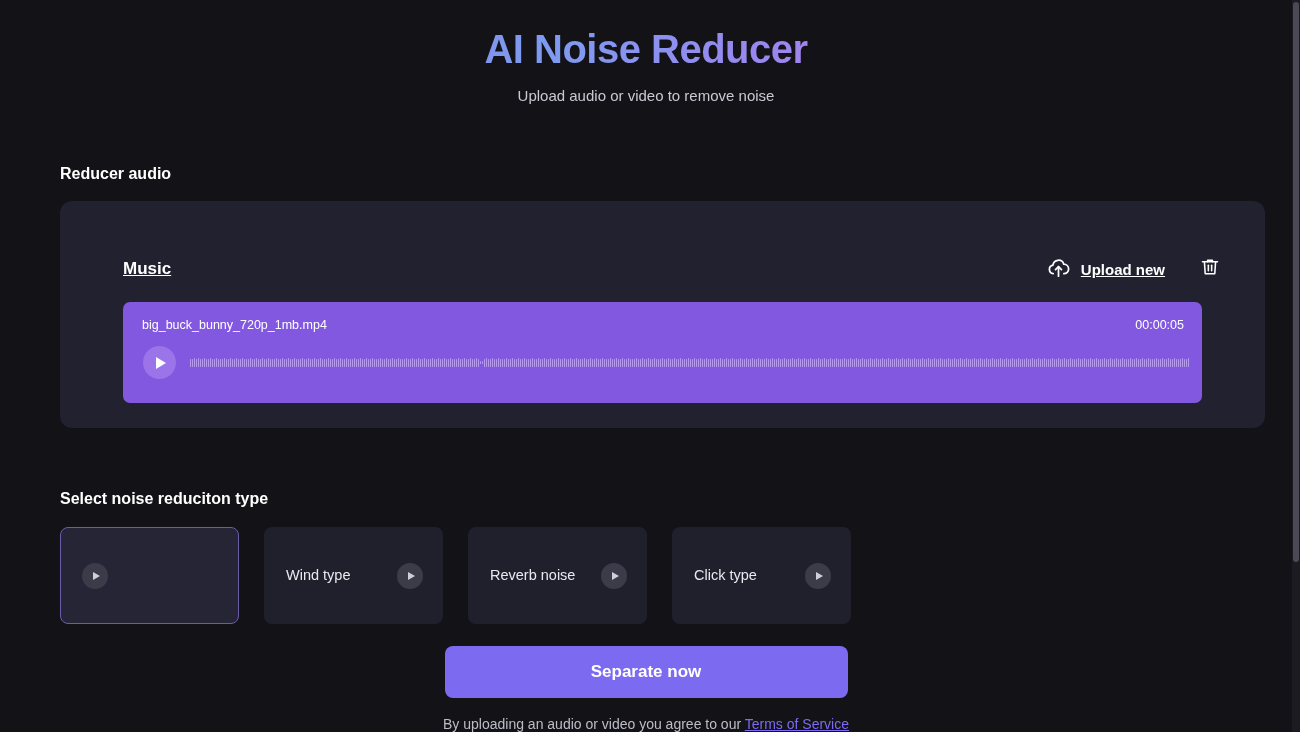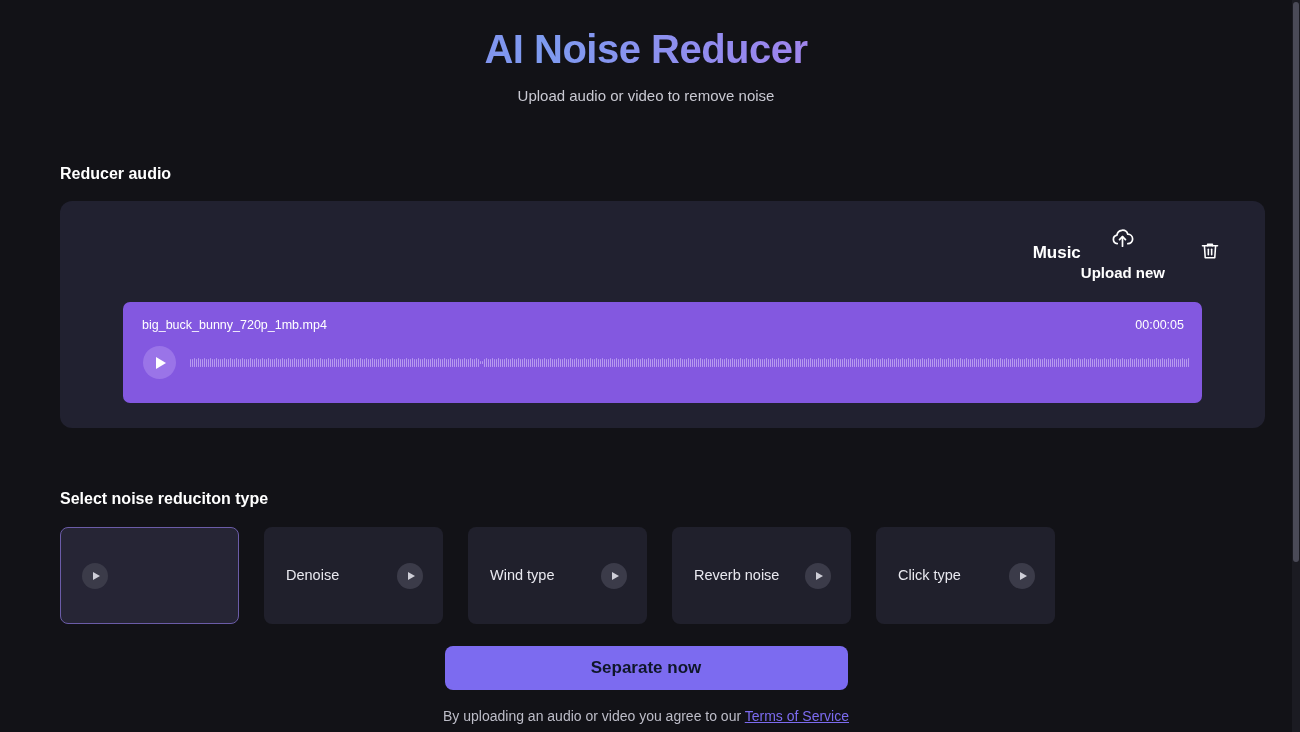--- a/index.html
+++ b/index.html
@@ -73,45 +73,45 @@
     height: 227px;
     background: #212130;
     border-radius: 12px;
     position: relative;
   }
 
   .upload-card-head {
     position: absolute;
     left: 63px;
     right: 44px;
-    top: 36px;
+    top: 52px;
     height: 32px;
     display: flex;
     align-items: center;
-    justify-content: flex-end;
+    justify-content: space-between;
+    text-decoration: underline;
   }
 
   .music-label {
     font-size: 17px;
     font-weight: 700;
     color: #ffffff;
   }
 
   .head-actions {
     display: flex;
     align-items: center;
     gap: 34px;
   }
 
   .upload-new {
     display: flex;
     align-items: center;
     gap: 11px;
     cursor: pointer;
-    flex-direction: column;
   }
 
   .upload-new-label {
     font-size: 15px;
     font-weight: 700;
     color: #ffffff;
   }
 
   .icon-btn {
     display: flex;
@@ -251,25 +251,25 @@
   }
 
   
   .cta-wrap {
     margin-top: 22px;
     text-align: center;
   }
 
   .cta-button {
     width: 403px;
-    height: 44px;
+    height: 52px;
     background: #7c6bf0;
     border: none;
     border-radius: 8px;
-    color: #0f172a;
+    color: #ffffff;
     font-size: 17px;
     font-weight: 700;
     font-family: "Liberation Sans", sans-serif;
     cursor: pointer;
   }
 
   .footer-note {
     margin-top: 18px;
     text-align: center;
     font-size: 14px;
@@ -857,26 +857,20 @@
           <div class="wf-bar" style="height: 9px;"></div>
         </div>
     </div>
 
   </div>
 
   <div class="section-heading" id="noise-section-heading">Select noise reduciton type</div>
 
   <div class="option-row" id="option-row">
       <div class="option-card selected">
-        <div class="option-play">
-          <span class="tri"></span>
-        </div>
-      </div>
-      <div class="option-card">
-        <div class="option-label">Denoise</div>
         <div class="option-play">
           <span class="tri"></span>
         </div>
       </div>
       <div class="option-card">
         <div class="option-label">Wind type</div>
         <div class="option-play">
           <span class="tri"></span>
         </div>
       </div>

